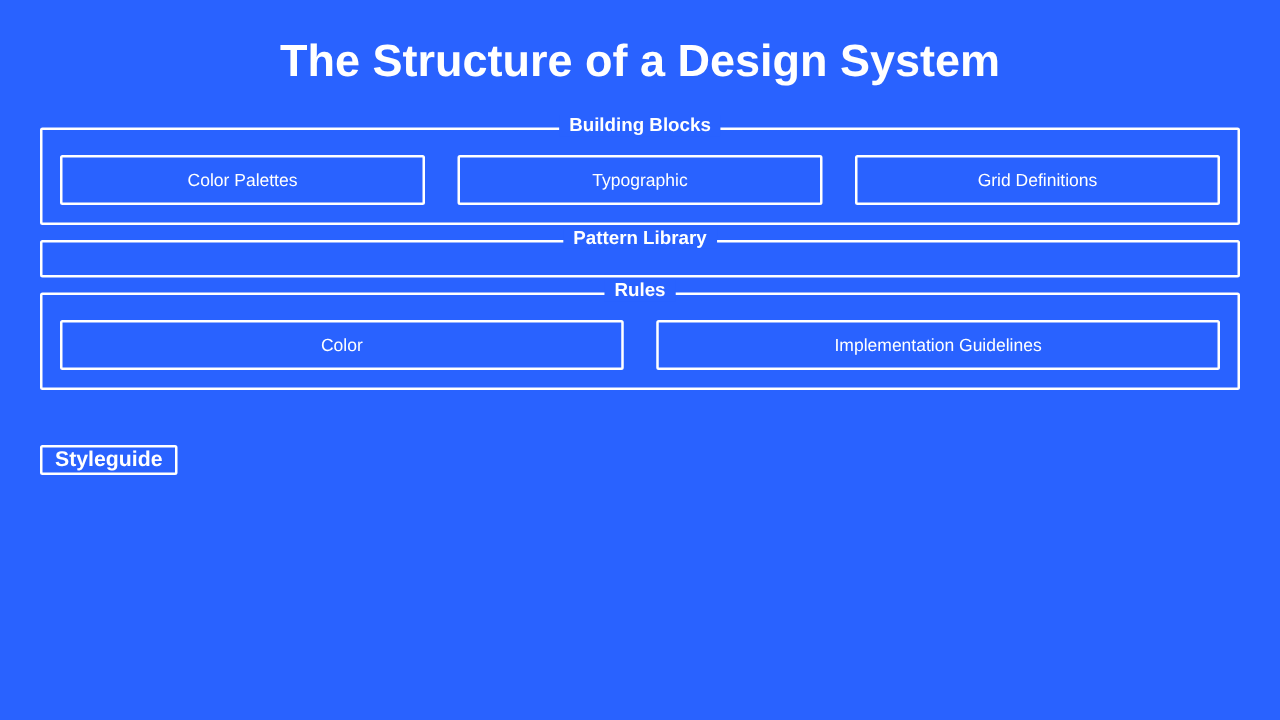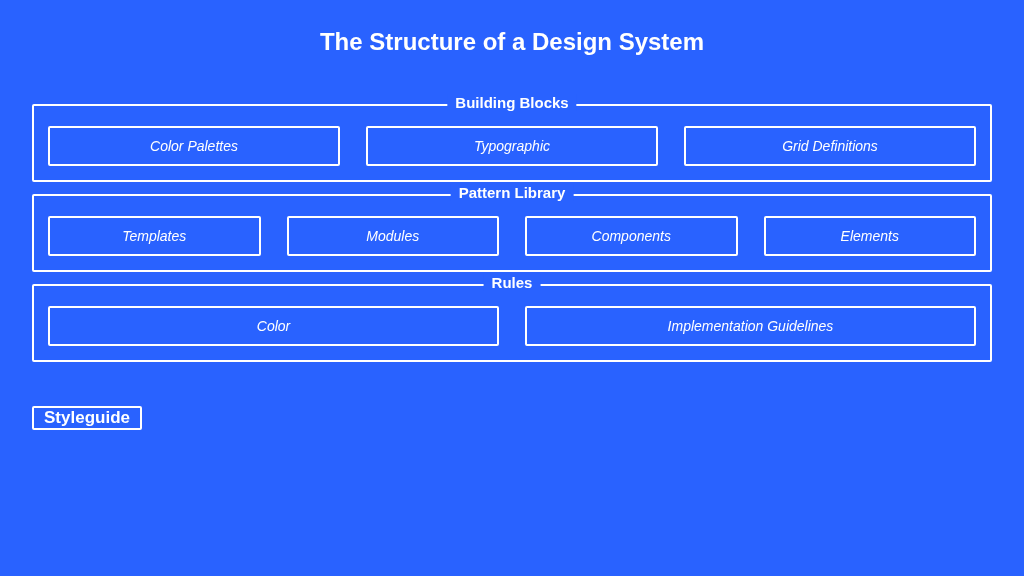--- a/index.html
+++ b/index.html
@@ -18,23 +18,23 @@
     .slide {
       width: 960px;
       height: 520px;
       display: flex;
       flex-direction: column;
       align-items: center;
     }
 
     .main-title {
       color: #ffffff;
-      font-size: 24px;
+      font-size: 36px;
       font-weight: 700;
-      margin-bottom: 48px;
+      margin-bottom: 32px;
       text-align: center;
     }
 
     .content-area {
       display: flex;
       flex-direction: column;
       gap: 12px;
       width: 100%;
     }
 
@@ -64,21 +64,20 @@
       padding: 0 8px;
       white-space: nowrap;
     }
 
     .items-row {
       display: flex;
       flex-direction: row;
       gap: 26px;
       margin-top: 8px;
       flex-wrap: nowrap;
-      font-style: italic;
     }
 
     .item-box {
       border: 2px solid #ffffff;
       border-radius: 2px;
       color: #ffffff;
       font-size: 14px;
       font-weight: 500;
       padding: 10px 14px;
       text-align: center;
@@ -113,26 +112,20 @@
         <span class="section-label">Building Blocks</span>
         <div class="items-row">
           <div class="item-box">Color Palettes</div>
           <div class="item-box">Typographic</div>
           <div class="item-box">Grid Definitions</div>
         </div>
       </div>
 
       <div class="section-box">
         <span class="section-label">Pattern Library</span>
-        <div class="items-row">
-          <div class="item-box">Templates</div>
-          <div class="item-box">Modules</div>
-          <div class="item-box">Components</div>
-          <div class="item-box">Elements</div>
-        </div>
       </div>
 
       <div class="section-box">
         <span class="section-label">Rules</span>
         <div class="items-row">
           <div class="item-box">Color</div>
           <div class="item-box">Implementation Guidelines</div>
         </div>
       </div>
     </div>

